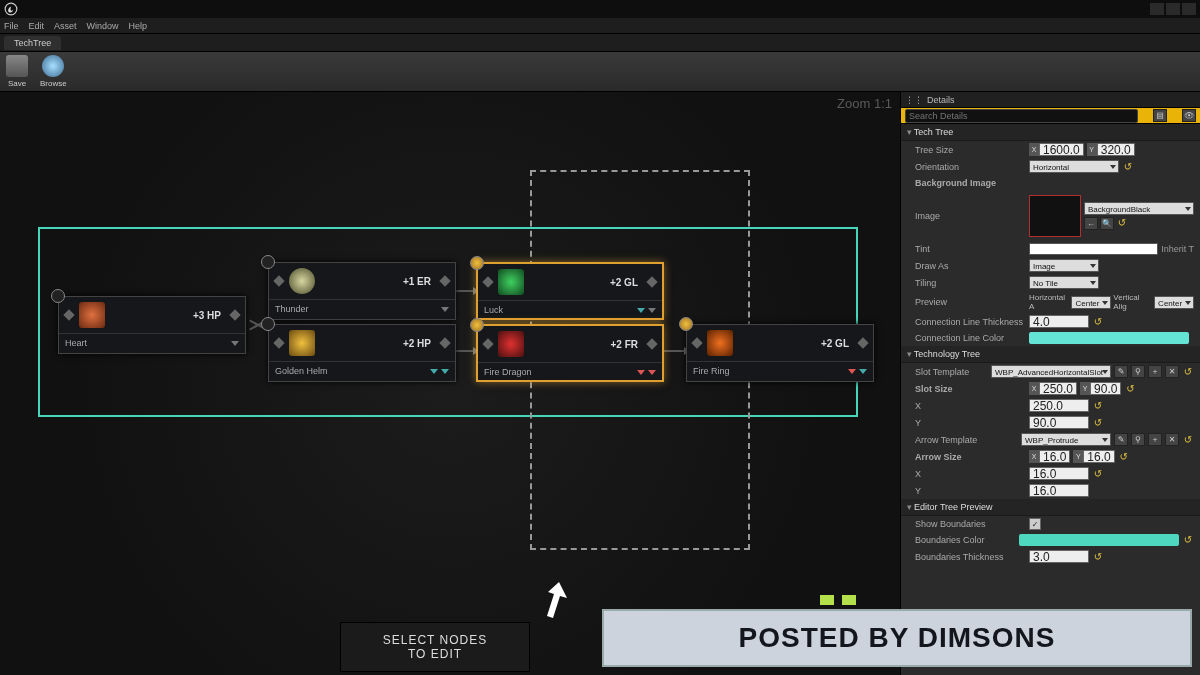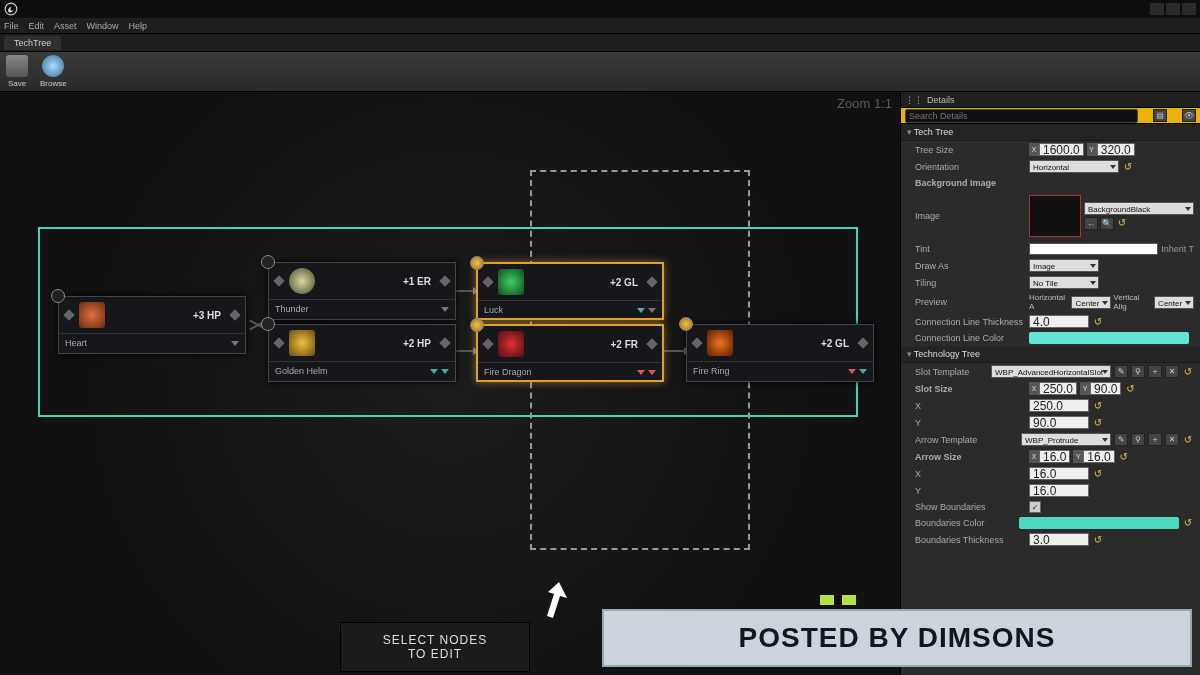--- a/index.html
+++ b/index.html
@@ -391,20 +391,21 @@
         <span class="reset">↺</span>
       </div>
     </div>
   <div class="prop">
       <div class="lbl">Y</div>
       <div class="val">
         <span class="fld" style="width:60px">16.0</span>
       </div>
     </div>
 
+  <div class="cat">Editor Tree Preview</div>
   <div class="prop">
       <div class="lbl">Show Boundaries</div>
     <div class="val">
         <span class="check">✓</span>
       </div>
     </div>
   <div class="prop">
       <div class="lbl">Boundaries Color</div>
     <div class="val">
         <div class="swatch teal"></div>

